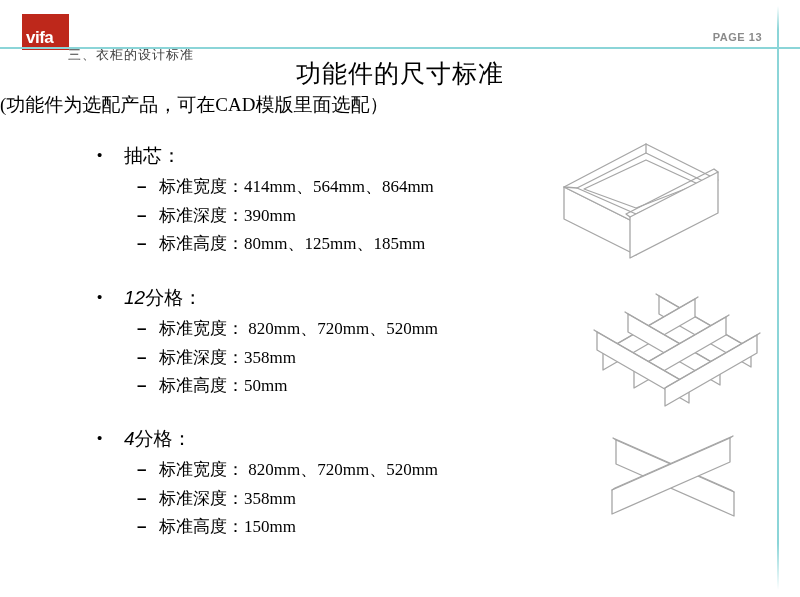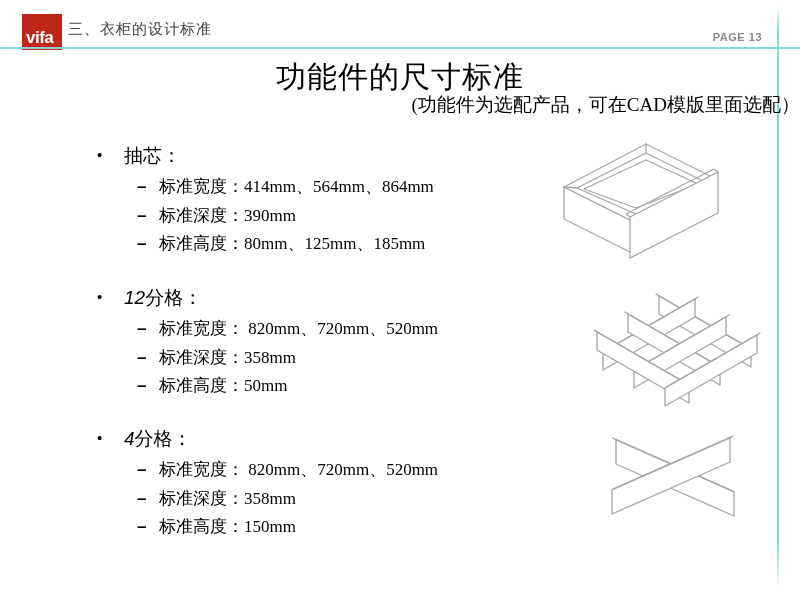--- a/index.html
+++ b/index.html
@@ -8,53 +8,54 @@
     width:800px;height:597px;
     background:#ffffff;
     overflow:hidden;
     font-family:"Liberation Serif","DejaVu Serif",serif;
     color:#000;
   }
   
   .logo{
     position:absolute;left:22px;top:14px;width:40px;height:36px;
     background:#BE281B;
+    padding-left:7px;
   }
   .logo span{
     position:absolute;left:4px;bottom:2px;
     font-family:"Liberation Sans","DejaVu Sans",sans-serif;
     font-weight:700;font-size:17px;color:#ffffff;letter-spacing:-0.5px;
   }
   .header-title{
-    position:absolute;left:68px;top:20px;
-    font-family:"Liberation Sans","DejaVu Sans",sans-serif;
-    font-size:15px;color:#3F3F3F;letter-spacing:1px;
+    position:absolute;left:68px;top:46px;
+    font-family:"Liberation Sans","DejaVu Sans",sans-serif;
+    font-size:13px;color:#3F3F3F;letter-spacing:1px;
   }
   .page-num{
     position:absolute;right:38px;top:31px;
     font-family:"Liberation Sans","DejaVu Sans",sans-serif;
     font-size:11px;color:#8A8A8A;letter-spacing:0.5px;font-weight:bold;
   }
   .hline{
     position:absolute;left:0;top:47px;width:800px;height:2px;
     background:#8BD5D8;
   }
   .vline{
     position:absolute;left:777px;top:6px;width:2px;height:584px;
     background:linear-gradient(to bottom,
       rgba(139,213,216,0) 0%, #8BD5D8 4%, #8BD5D8 92%, rgba(139,213,216,0) 100%);
   }
   
   .title{
     position:absolute;left:0;top:57px;width:800px;
-    text-align:center;font-size:30px;letter-spacing:1px;color:#000;
+    text-align:center;font-size:25px;letter-spacing:1px;color:#000;
   }
   .subtitle{
     position:absolute;left:0;top:92px;width:800px;
-    text-align:right;font-size:19px;color:#000;
+    text-align:left;font-size:19px;color:#000;
   }
   
   .section{position:absolute;left:0;width:560px;}
   .sec-s1{top:144px;}
   .sec-s2{top:286px;}
   .sec-s3{top:427px;}
   .sec-heading{
     position:relative;margin:0 0 5px 0;padding-left:124px;
     font-size:19px;line-height:24px;
   }

